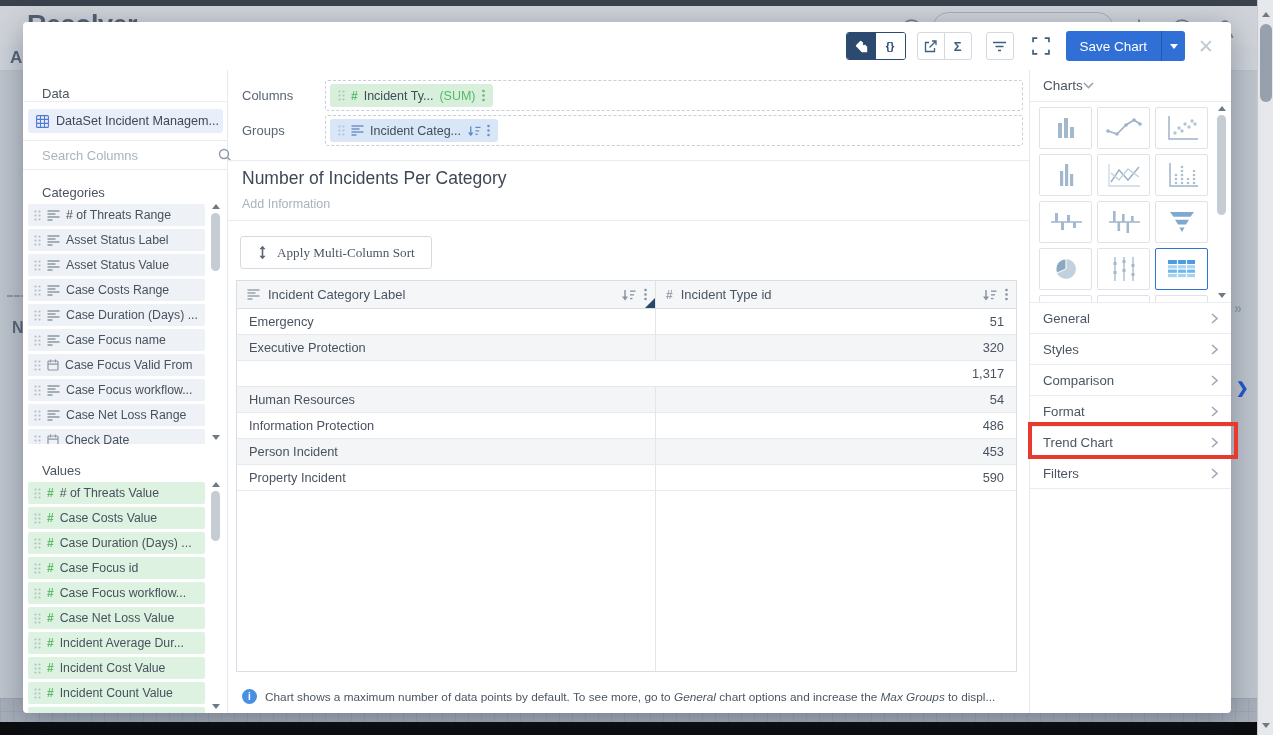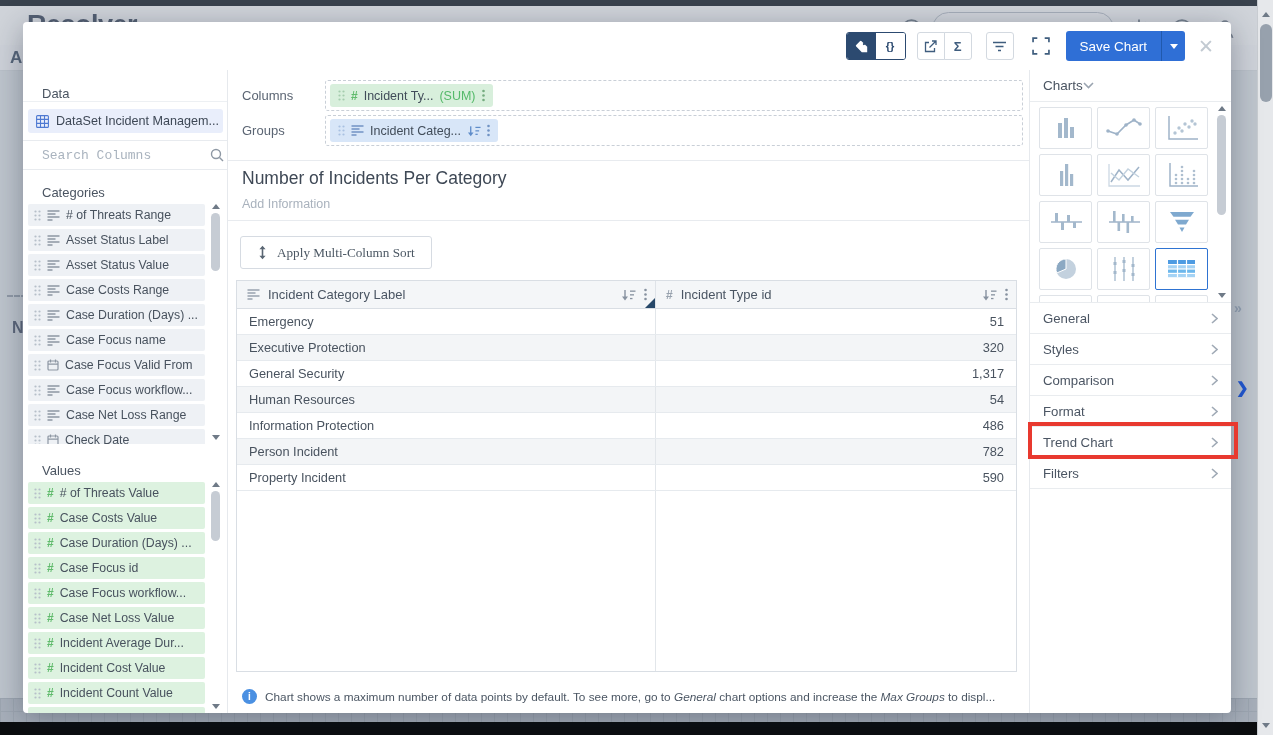--- a/index.html
+++ b/index.html
@@ -63,21 +63,21 @@
 
   .mbody{position:absolute;left:0;top:48px;right:0;bottom:0;display:flex}
   
   .sidebar{width:205px;border-right:1px solid #e6e9ed;position:relative;flex:none}
   .sbrow{height:32px;display:flex;align-items:flex-end;padding:0 14px 0 19px;font-size:13px;color:#4a5461}
   .sbrow.hdr{border-bottom:1px solid #edf0f3}
   .dswrap{height:38px;padding:7px 4px 0 5px}
   .dataset{height:24px;background:#e9eefb;border-radius:3px;display:flex;align-items:center;gap:7px;padding:0 8px;font-size:12.6px;color:#3e4856;cursor:pointer;white-space:nowrap;overflow:hidden}
   .dataset .ic{color:#4e79d2;flex:none;display:flex}
   .searchrow{height:30px;border-top:1px solid #e8ebef;border-bottom:1px solid #e8ebef;display:flex;align-items:center;padding:0 13px 0 19px}
-  .searchrow input{border:none;outline:none;flex:1;font-size:13px;color:#4a5461;font-family:Liberation Mono, monospace;background:transparent}
+  .searchrow input{border:none;outline:none;flex:1;font-size:13px;color:#4a5461;font-family:Liberation Sans, sans-serif;background:transparent}
   .searchrow input::placeholder{color:#a9b3be}
   .searchrow .ic{color:#8e98a4;display:flex}
   .subh{height:30px}
   .valh{height:34px}
   .list{overflow:hidden;padding:4px 0 0 5px}
   .catlist{height:244px}
   .vallist{height:235px}
   .pill{width:177px;height:22px;margin-bottom:3px;border-radius:2px;display:flex;align-items:center;gap:6px;padding:0 6px;font-size:12.3px;color:#48525e;cursor:grab;white-space:nowrap;overflow:hidden}
   .pill.cat{background:#eef1f5}
   .pill.val{background:#ddf2e0}
@@ -766,34 +766,33 @@
           <div id="tbody" style="display:flex;flex-direction:column;flex:1">
           <div class="tr ">
        <div class="td c1">Emergency</div>
        <div class="td c2">51</div>
      </div>
               <div class="tr alt">
        <div class="td c1">Executive Protection</div>
        <div class="td c2">320</div>
      </div>
               <div class="tr ">
-       <div class="td c1">General Security</div>
        <div class="td c2">1,317</div>
      </div>
               <div class="tr alt">
        <div class="td c1">Human Resources</div>
        <div class="td c2">54</div>
      </div>
               <div class="tr ">
        <div class="td c1">Information Protection</div>
        <div class="td c2">486</div>
      </div>
               <div class="tr alt">
        <div class="td c1">Person Incident</div>
-       <div class="td c2">782</div>
+       <div class="td c2">453</div>
      </div>
               <div class="tr ">
        <div class="td c1">Property Incident</div>
        <div class="td c2">590</div>
      </div>
               <div class="tfill">
                 <div class="fc1"></div>
               </div>
             </div>
         </div>

